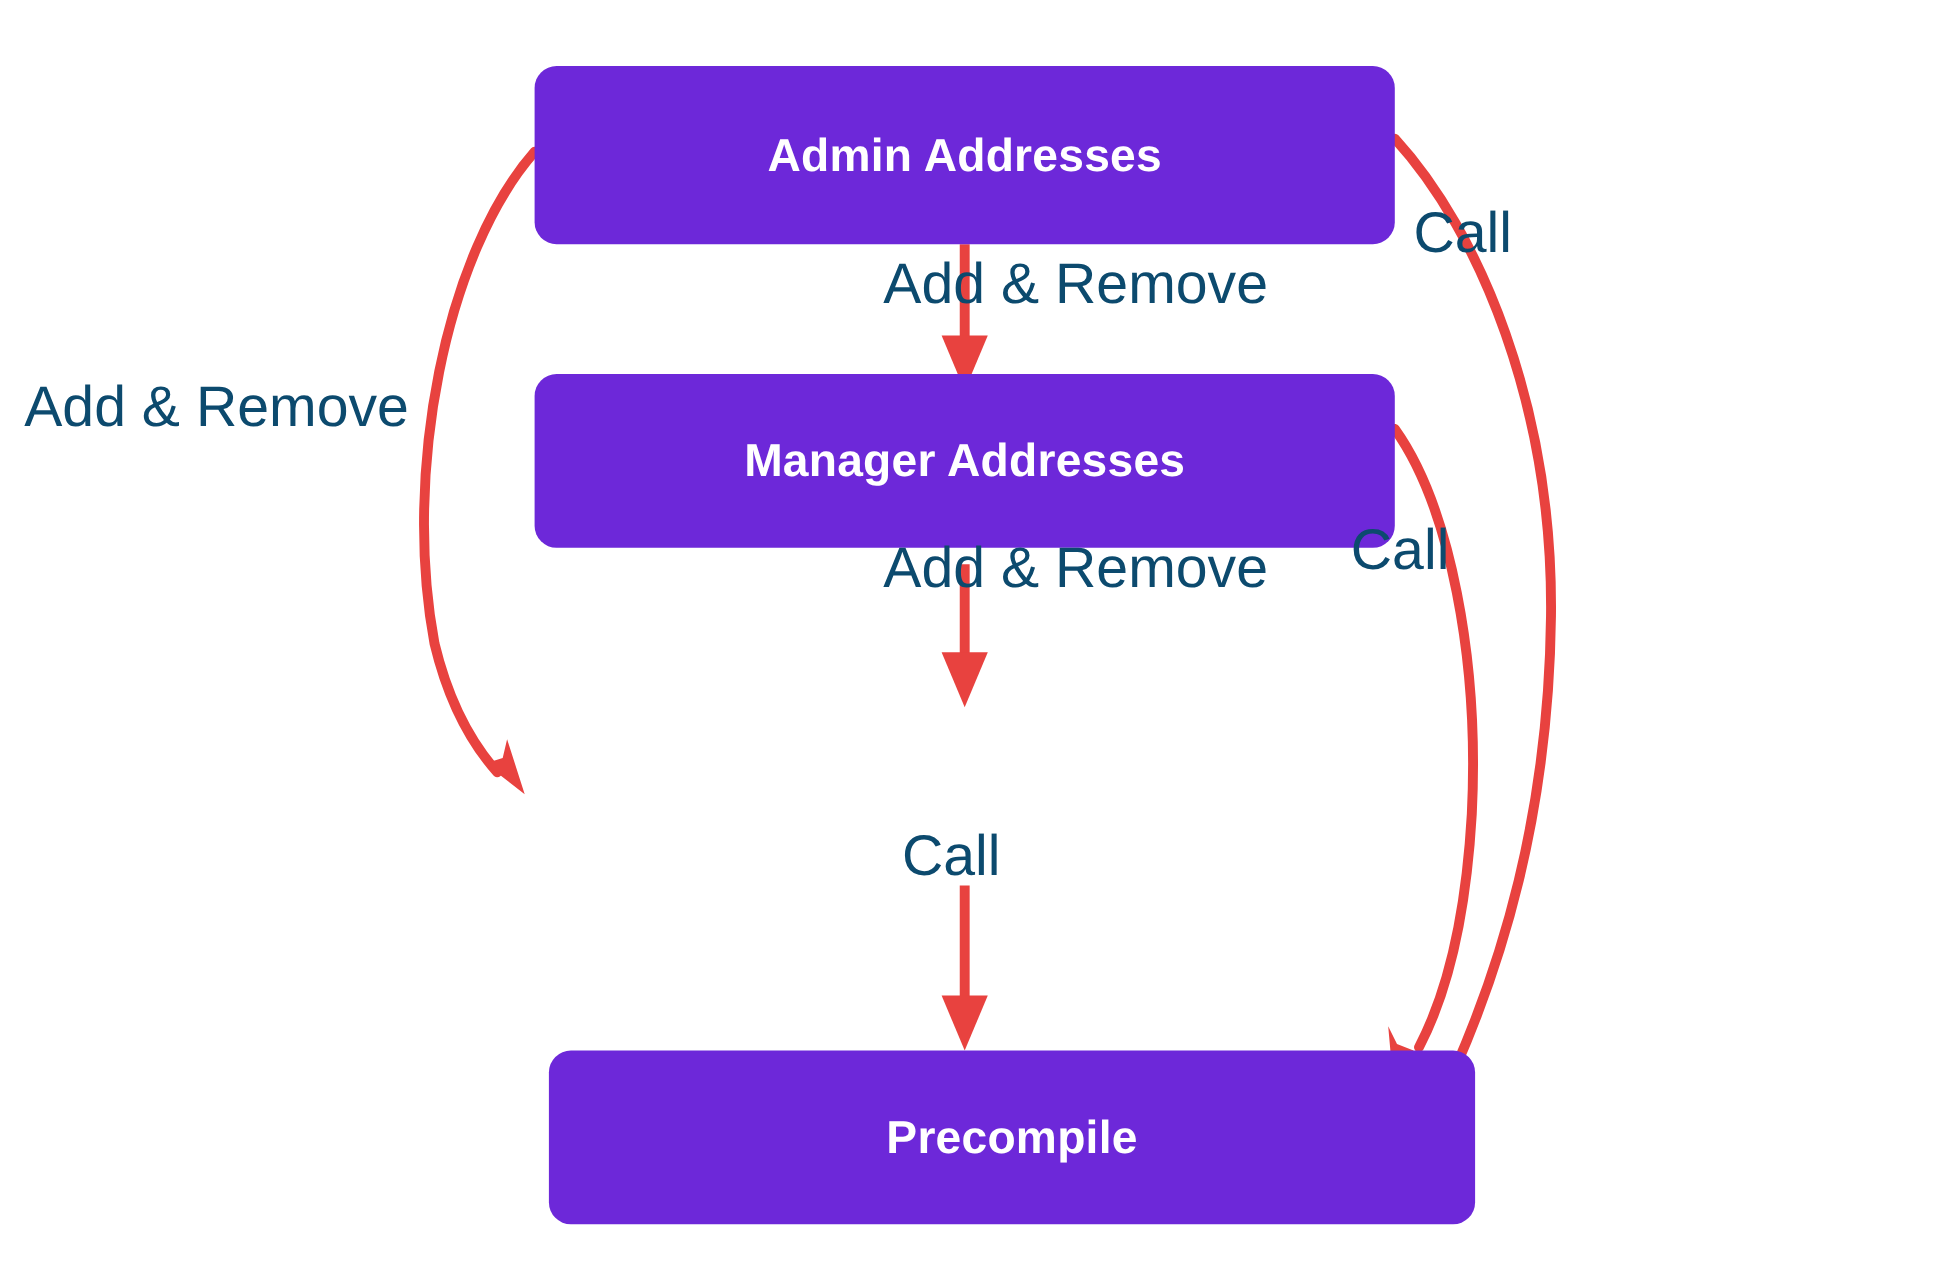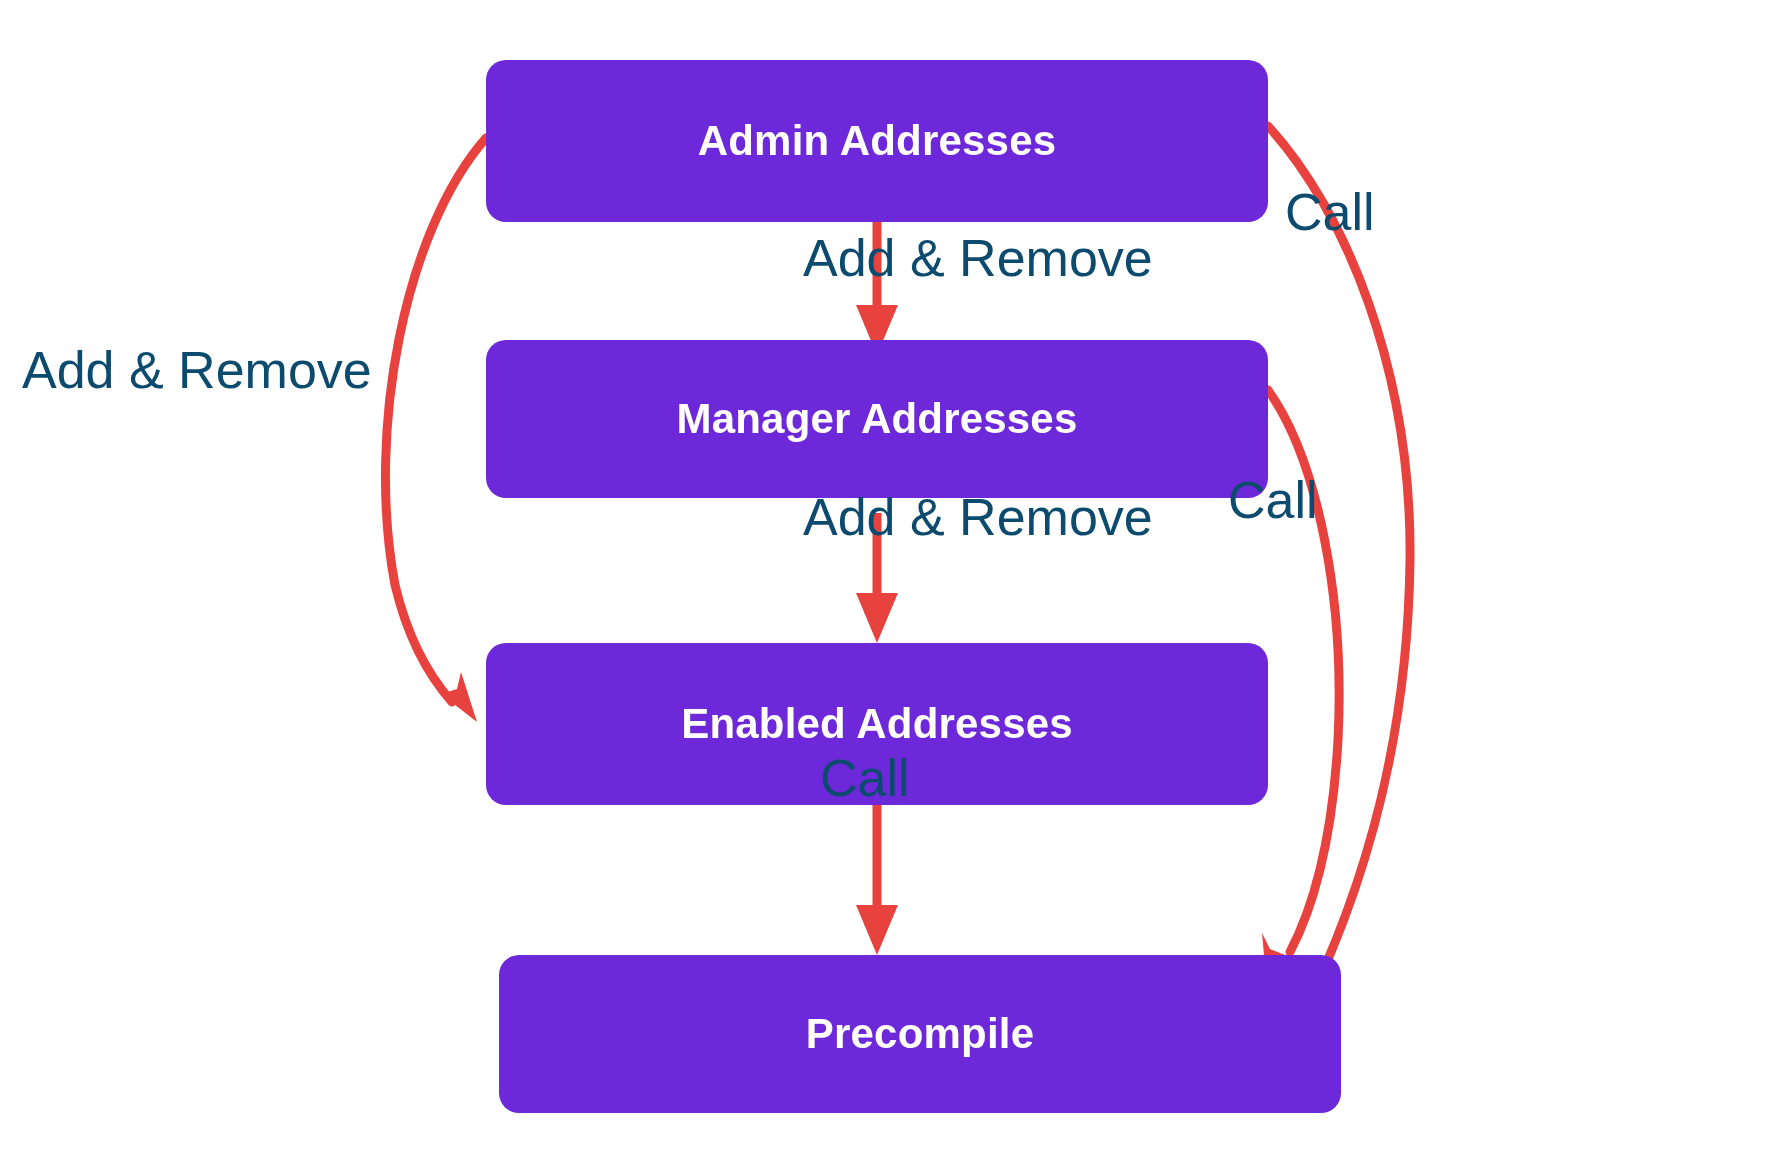--- a/index.html
+++ b/index.html
@@ -83,23 +83,20 @@
   </svg>
 
   <div class="node-box" style="left:486px; top:60px; width:782px; height:162px;">
     <span>Admin Addresses</span>
   </div>
 
   <div class="node-box" style="left:486px; top:340px; width:782px; height:158px;">
     <span>Manager Addresses</span>
   </div>
 
-  <div class="node-box" style="left:486px; top:643px; width:782px; height:162px;">
-    <span>Enabled Addresses</span>
-  </div>
 
   <div class="node-box" style="left:499px; top:955px; width:842px; height:158px;">
     <span>Precompile</span>
   </div>
 
   <div class="edge-label" style="left:803px; top:228px;">Add &amp; Remove</div>
 
   <div class="edge-label" style="left:803px; top:487px;">Add &amp; Remove</div>
 
   <div class="edge-label" style="left:820px; top:748px;">Call</div>

